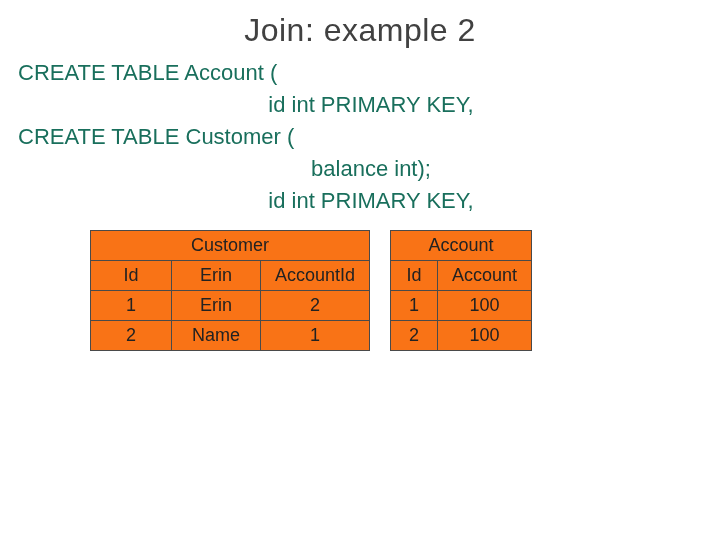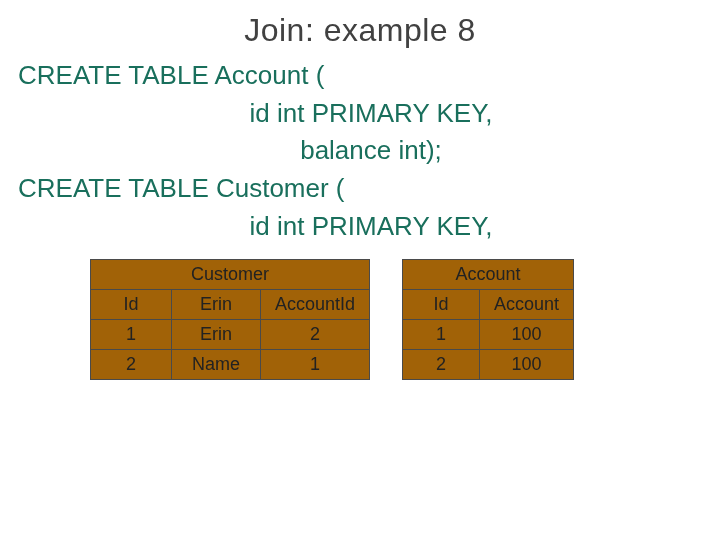--- a/index.html
+++ b/index.html
@@ -18,62 +18,62 @@
     .title {
       text-align: center;
       font-size: 32px;
       color: #414141;
       font-weight: 400;
       margin-bottom: 8px;
       letter-spacing: 0.5px;
     }
     .sql-block {
       color: #196f5c;
-      font-size: 26px;
+      font-size: 22px;
       line-height: 1.45;
     }
     .sql-line { white-space: pre; }
     .indent { padding-left: 22px; text-align: center; }
     .tables-row {
       display: flex;
       gap: 20px;
       margin-top: 14px;
       margin-left: 72px;
     }
     table.data {
       border-collapse: collapse;
       font-size: 18px;
       color: #222;
     }
     table.data th, table.data td {
       border: 1.5px solid #4a4a4a;
       padding: 4px 14px;
       text-align: center;
       font-weight: 400;
-      background: #a16207;
+      background: #f97316;
     }
     table.data .caption {
       font-weight: 400;
     }
     .customer { width: 280px; }
     .customer th, .customer td { width: 33.33%; }
-    .account { width: 172px; margin-left: 12px; }
+    .account { width: 142px; }
     .account th, .account td { width: 50%; }
   </style>
 </head>
 <body>
 
 <div class="slide">
-  <div class="title">Join: example 8</div>
+  <div class="title">Join: example 2</div>
 
   <div class="sql-block">
     <div class="sql-line">CREATE TABLE Account (</div>
     <div class="sql-line indent">id int PRIMARY KEY,</div>
+    <div class="sql-line">CREATE TABLE Customer (</div>
     <div class="sql-line indent">balance int);</div>
-    <div class="sql-line">CREATE TABLE Customer (</div>
     <div class="sql-line indent">id int PRIMARY KEY,</div>
   </div>
 
   <div class="tables-row">
 
     <table class="data customer">
       <tbody>
           <tr>
         <th colspan="3" class="caption">Customer</th>
       </tr>

